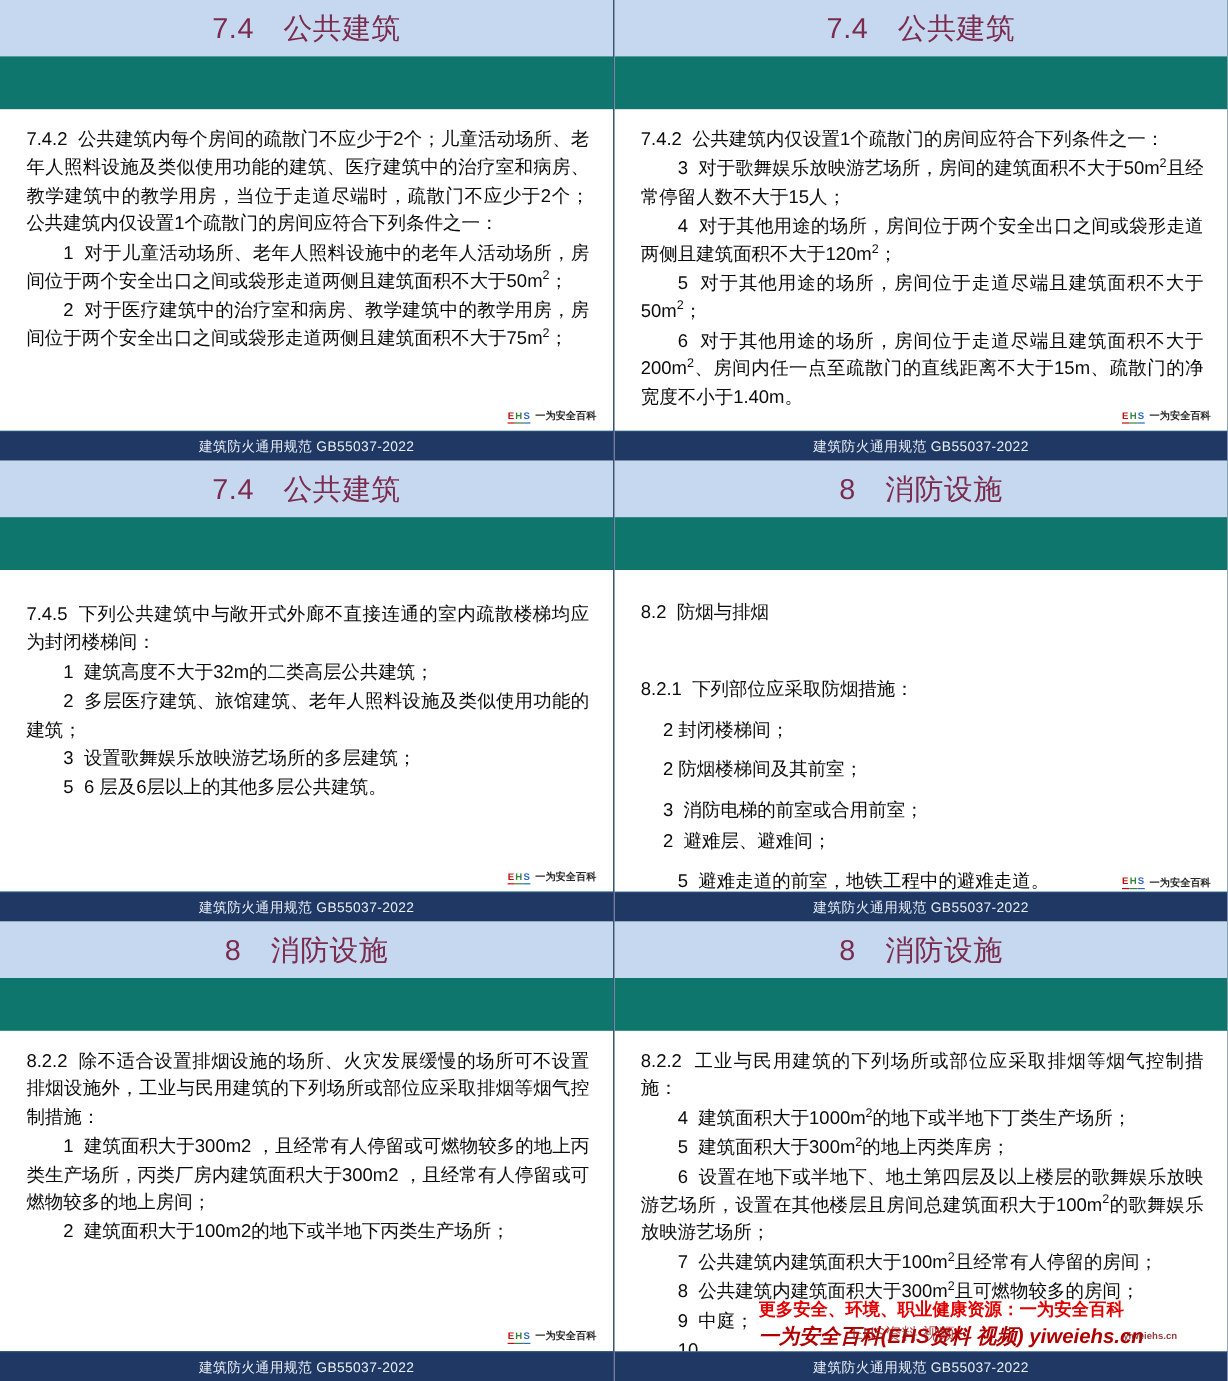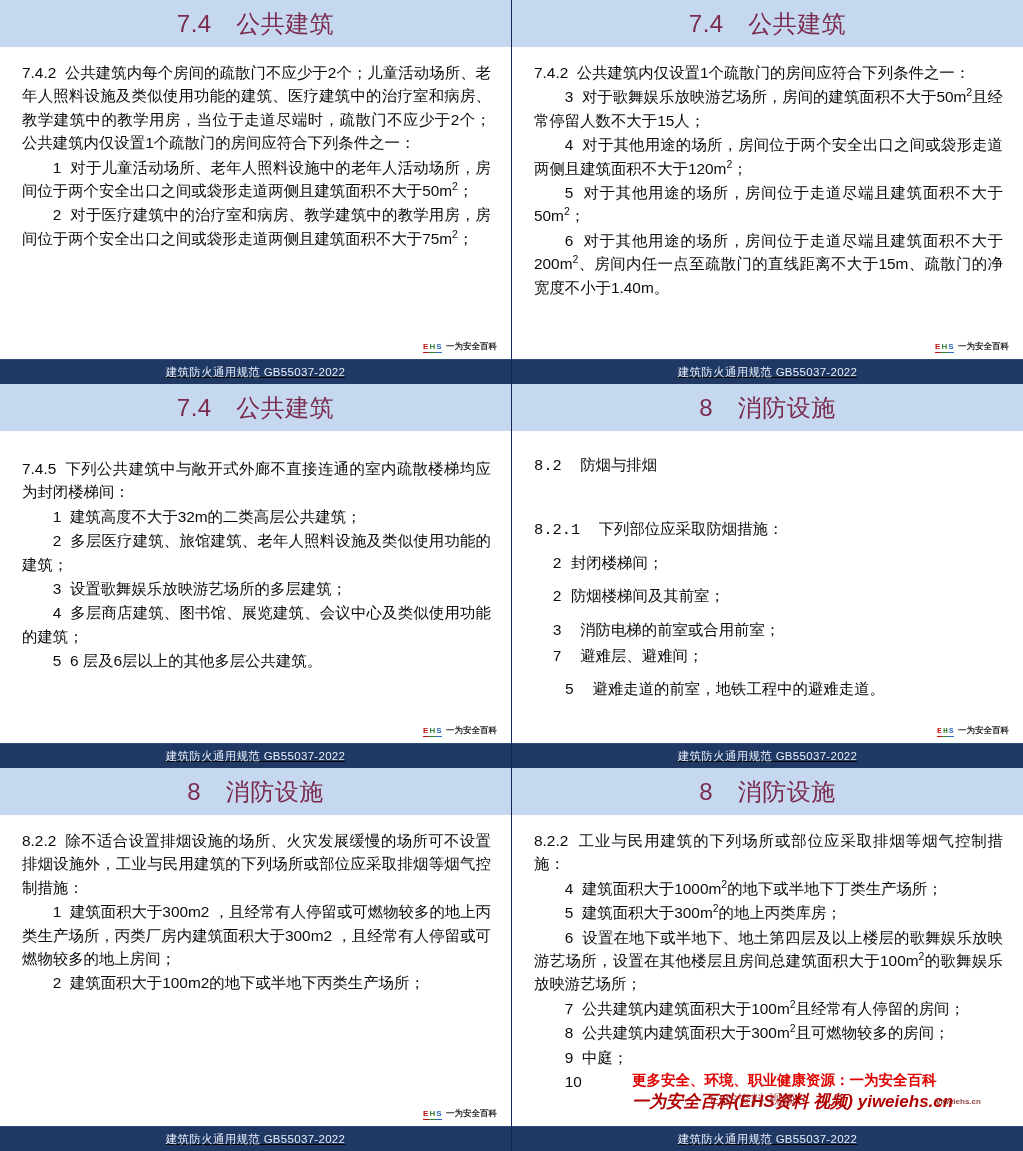--- a/index.html
+++ b/index.html
@@ -30,22 +30,23 @@
     background: #ffffff;
     overflow: hidden;
     display: flex;
     flex-direction: column;
   }
   .slide-inner {
     position: relative;
     flex: 1 1 auto;
     display: flex;
     flex-direction: column;
-    background: #a3a3a3;
+    background: #0f766e;
     overflow: hidden;
+    gap: 44px;
   }
   .hdr {
     background: #c5d8ef;
     height: 47px;
     min-height: 47px;
     display: flex;
     align-items: center;
     justify-content: center;
     position: relative;
   }
@@ -103,21 +104,20 @@
   }
 
   .footer {
     background: #1f3864;
     border-top: 1px solid #2e4b7d;
     height: 25px;
     min-height: 25px;
     display: flex;
     align-items: center;
     justify-content: center;
-    text-decoration: underline;
   }
   .footer-text {
     color: #e8eef8;
     font-size: 11.5px;
     letter-spacing: 0.3px;
     white-space: nowrap;
   }
 
   
   .promo {
@@ -225,21 +225,20 @@
   <div class="slide">
     <div class="slide-inner">
       <div class="hdr">
         <div class="hdr-text">7.4　公共建筑</div>
       </div>
       <div class="body" style="padding-top:26px;">
         <p class="para">7.4.5  下列公共建筑中与敞开式外廊不直接连通的室内疏散楼梯均应为封闭楼梯间：</p>
         <p class="para ind">1  建筑高度不大于32m的二类高层公共建筑；</p>
         <p class="para ind">2  多层医疗建筑、旅馆建筑、老年人照料设施及类似使用功能的建筑；</p>
         <p class="para ind">3  设置歌舞娱乐放映游艺场所的多层建筑；</p>
-        <p class="para ind">4  多层商店建筑、图书馆、展览建筑、会议中心及类似使用功能的建筑；</p>
         <p class="para ind">5  6 层及6层以上的其他多层公共建筑。</p>
         <div class="wm">
           <span class="wm-mark">
             <span class="wm-e">E</span>
               <span class="wm-h">H</span>
               <span class="wm-s">S</span>
           </span>
           <span class="wm-text">一为安全百科</span>
         </div>
       </div>
@@ -247,27 +246,27 @@
     <div class="footer">
       <div class="footer-text">建筑防火通用规范 GB55037-2022</div>
     </div>
   </div>
 
   <div class="slide">
     <div class="slide-inner">
       <div class="hdr">
         <div class="hdr-text">8　消防设施</div>
       </div>
-      <div class="body" style="padding-top:24px;font-family:Liberation Mono, monospace;">
+      <div class="body" style="padding-top:24px;">
         <p class="para" style="margin-bottom:10px;">8.2  防烟与排烟</p>
         <p class="para" style="margin-bottom:10px;margin-top:41px;">8.2.1  下列部位应采取防烟措施：</p>
         <p class="para ind1" style="margin-bottom:10px;">2 封闭楼梯间；</p>
         <p class="para ind1" style="margin-bottom:10px;">2 防烟楼梯间及其前室；</p>
         <p class="para ind1" style="margin-bottom:3px;">3  消防电梯的前室或合用前室；</p>
-        <p class="para ind1" style="margin-bottom:10px;">7  避难层、避难间；</p>
+        <p class="para ind1" style="margin-bottom:10px;">2  避难层、避难间；</p>
         <p class="para ind">5  避难走道的前室，地铁工程中的避难走道。</p>
         <div class="wm">
           <span class="wm-mark">
             <span class="wm-e">E</span>
               <span class="wm-h">H</span>
               <span class="wm-s">S</span>
           </span>
           <span class="wm-text">一为安全百科</span>
         </div>
       </div>

